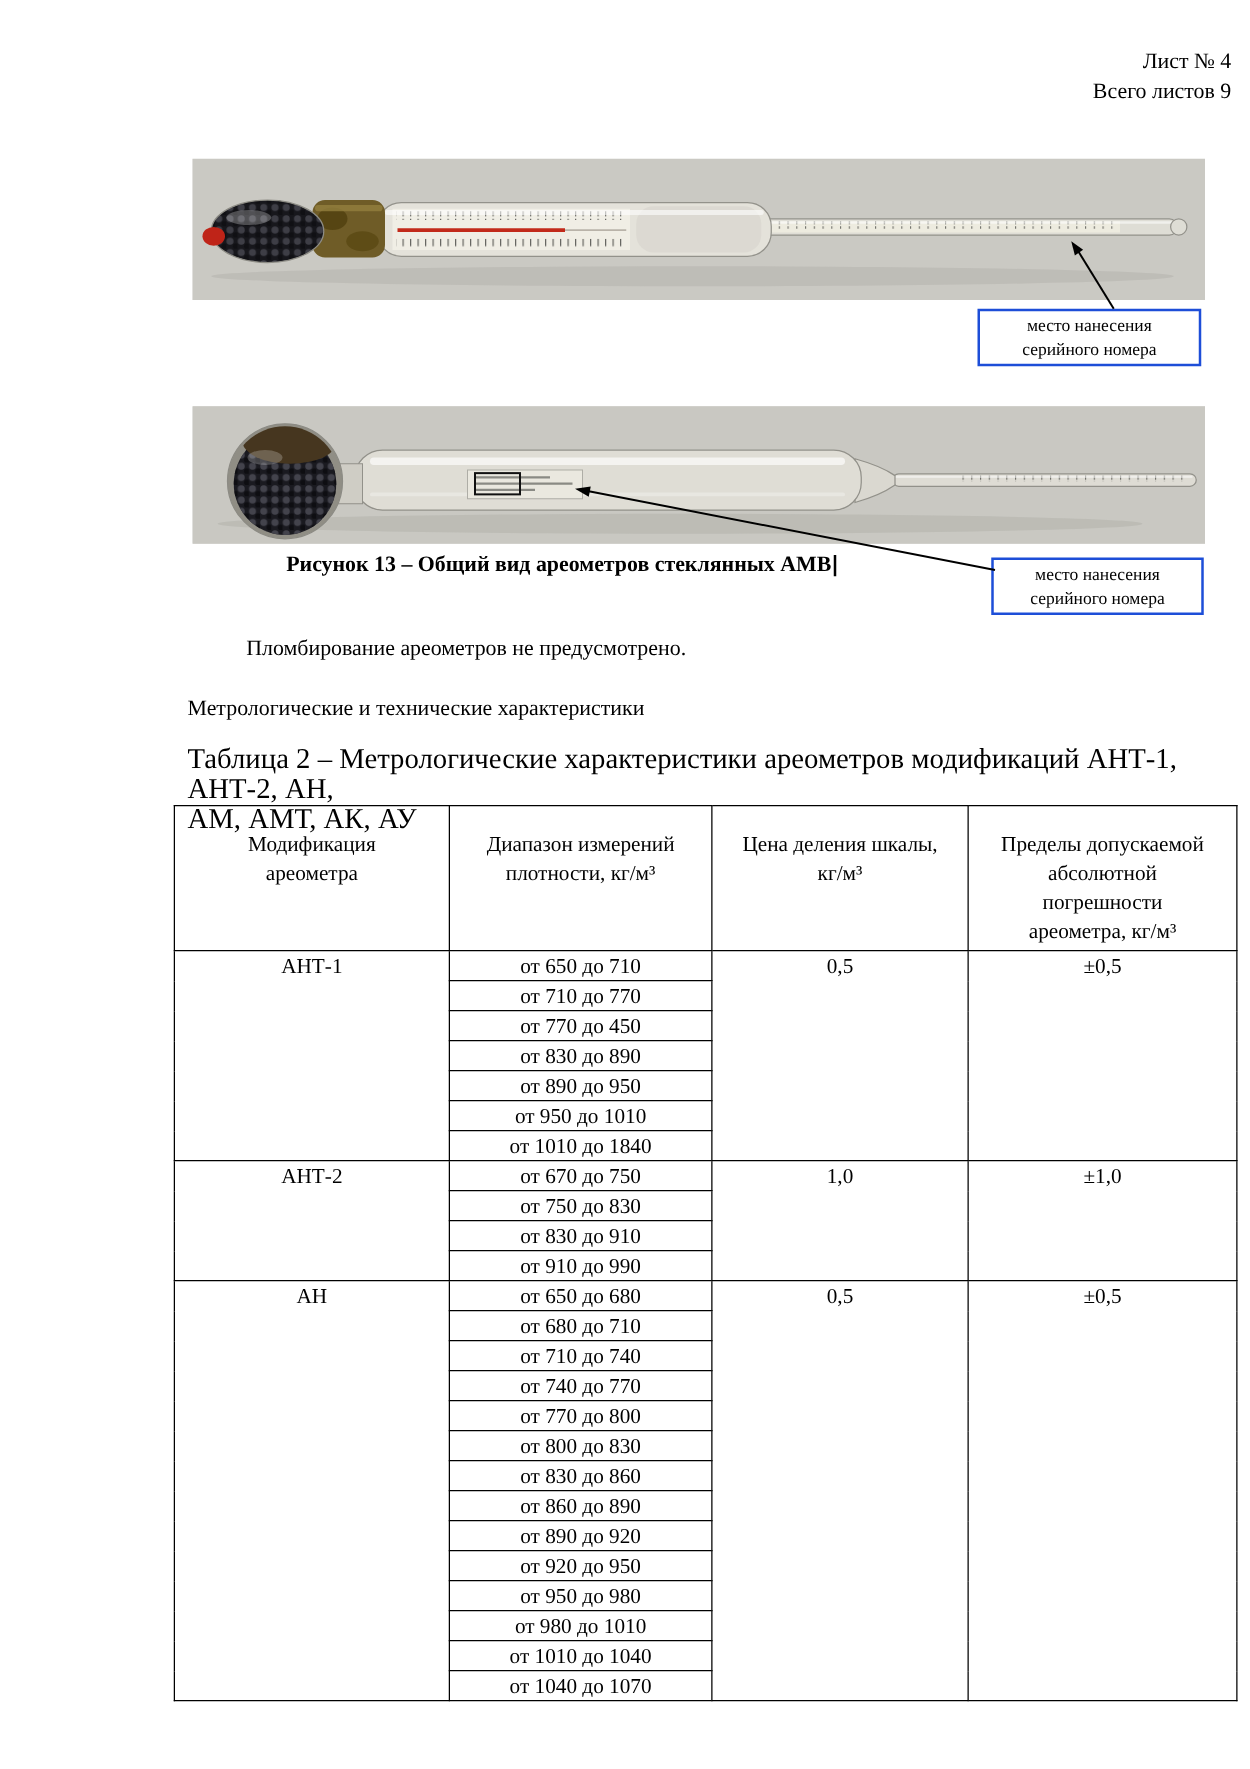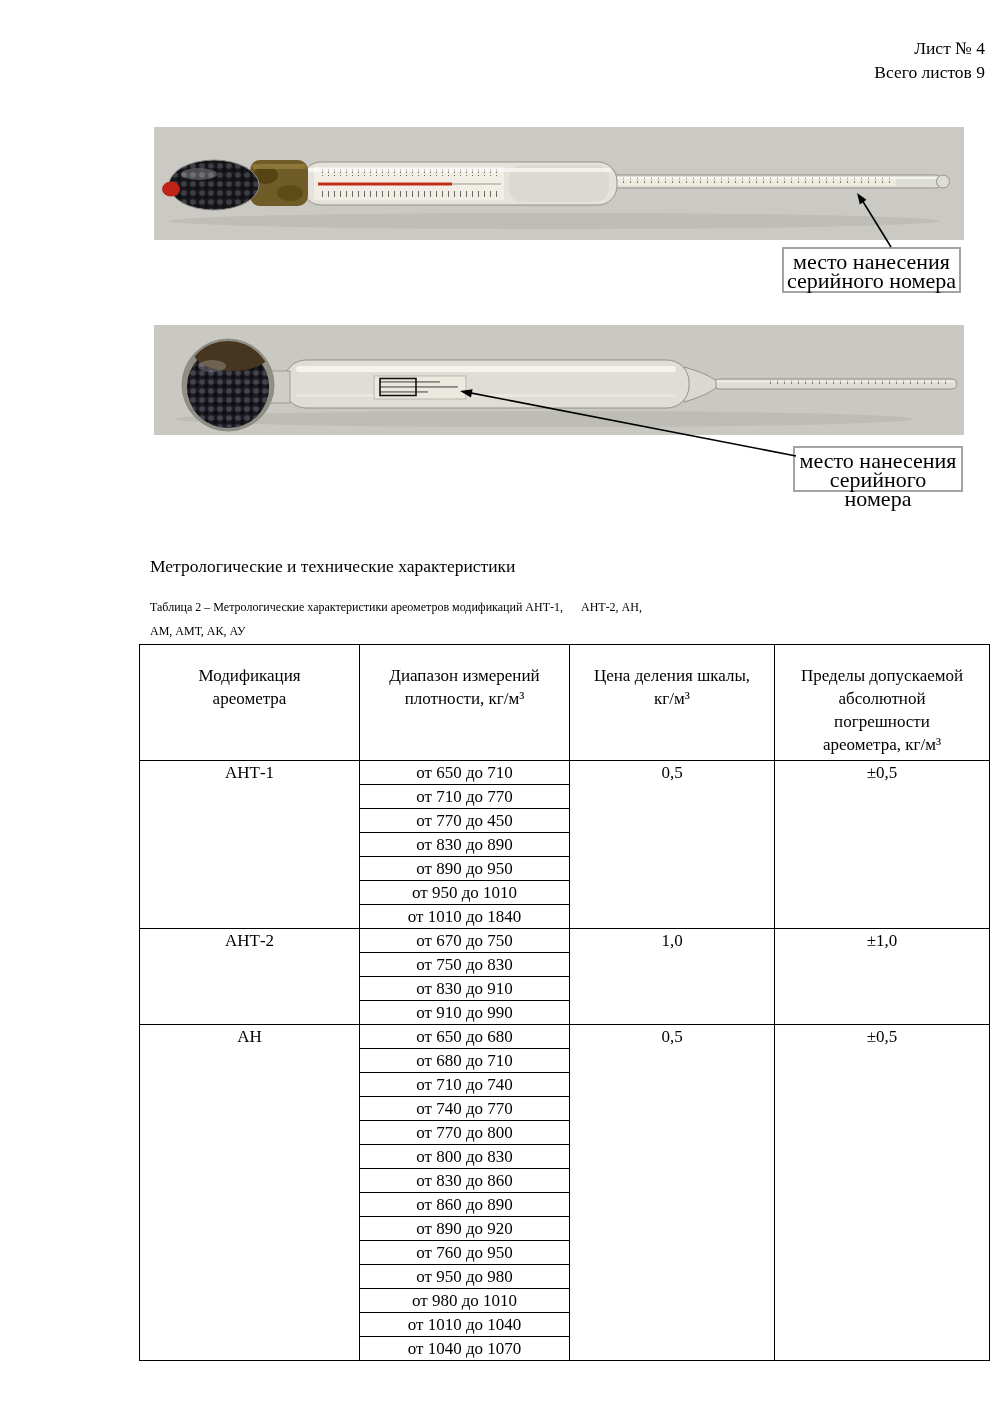--- a/index.html
+++ b/index.html
@@ -9,26 +9,26 @@
   .abs { position:absolute; }
 
   .sheet-info { top:36px; right:44px; text-align:right; font-size:17.5px; line-height:24px; }
 
   .photo { background:#cac9c3; overflow:hidden; }
   .photo svg { display:block; }
 
   .caption { font-weight:bold; font-size:17.5px; text-align:center; white-space:nowrap; }
   .cursor-bar { display:inline-block; width:2px; height:17px; background:#000; vertical-align:text-bottom; margin-left:2px; }
 
-  .callout { border:2px solid #a3a3a3; background:#fff; text-align:center; font-size:22px;
+  .callout { border:2px solid #1d4ed8; background:#fff; text-align:center; font-size:14px;
              line-height:19px; padding-top:3px; white-space:pre-line; }
 
   .para { font-size:17.5px; }
   .section-heading { font-size:17.5px; font-weight:normal; }
-  .table-caption { font-size:12px; line-height:24px; white-space:pre-wrap; }
+  .table-caption { font-size:23px; line-height:24px; white-space:pre-wrap; }
 
   table.spec { border-collapse:collapse; table-layout:fixed; width:850px; }
   table.spec th, table.spec td { border:1px solid #000; font-weight:normal; }
   table.spec th { font-size:17px; line-height:23px; text-align:center; vertical-align:top;
                   padding:19px 4px 4px; white-space:pre-line; }
   table.spec td { font-size:17px; line-height:21px; height:24px; text-align:center;
                   vertical-align:top; padding:1px 2px 0; }
 
   .arrows { pointer-events:none; left:0; top:0; }
 </style>
@@ -132,31 +132,35 @@
 
       <circle cx="74" cy="60" r="46" fill="#908e85"></circle>
       <circle cx="74" cy="62" r="41" fill="#1a1a20"></circle>
       <circle cx="74" cy="62" r="41" fill="url(#f13shot)"></circle>
       <ellipse cx="78" cy="28" rx="38" ry="18" fill="#46361f" clip-path="url(#f13clip)"></ellipse>
       <ellipse cx="58" cy="41" rx="14" ry="6" fill="#ffffff" opacity="0.22"></ellipse>
       <circle cx="74" cy="60" r="46" fill="none" stroke="#8c8b84" stroke-width="1"></circle>
     </svg>
   </div>
 
+  <div class="abs caption" style="left:125px; top:441px; width:590px;">
+    <span>Рисунок 13 – Общий вид ареометров стеклянных АМВ</span><span class="cursor-bar"></span>
+  </div>
 
   <div class="abs callout" style="left:764px; top:446px; width:170px; height:46px;">место нанесения
 серийного номера</div>
 
   <svg class="abs arrows" width="1000" height="1415" viewBox="0 0 1000 1415">
     <line x1="862" y1="247" x2="833" y2="200" stroke="#000" stroke-width="1.6"></line>
     <polygon points="828,193 837.5,199.8 830.9,204.4" fill="#000"></polygon>
     <line x1="767" y1="456" x2="440" y2="392.6" stroke="#000" stroke-width="1.6"></line>
     <polygon points="431,391 443.6,389.2 442,397.4" fill="#000"></polygon>
   </svg>
 
+  <div class="abs para" style="left:168px; top:508px;">Пломбирование ареометров не предусмотрено.</div>
 
   <div class="abs section-heading" style="left:121px; top:556px;">Метрологические и технические характеристики</div>
 
   <div class="abs table-caption" style="left:121px; top:595px; width:845px;">Таблица 2 – Метрологические характеристики ареометров модификаций АНТ-1,      АНТ-2, АН,
 АМ, АМТ, АК, АУ</div>
 
   <div class="abs" style="left:110px; top:644px;">
     <table class="spec">
       <colgroup>
         <col style="width:220px">
@@ -242,21 +246,21 @@
           <tr>
             <td>от 830 до 860</td>
           </tr>
           <tr>
             <td>от 860 до 890</td>
           </tr>
           <tr>
             <td>от 890 до 920</td>
           </tr>
           <tr>
-            <td>от 760 до 950</td>
+            <td>от 920 до 950</td>
           </tr>
           <tr>
             <td>от 950 до 980</td>
           </tr>
           <tr>
             <td>от 980 до 1010</td>
           </tr>
           <tr>
             <td>от 1010 до 1040</td>
           </tr>

